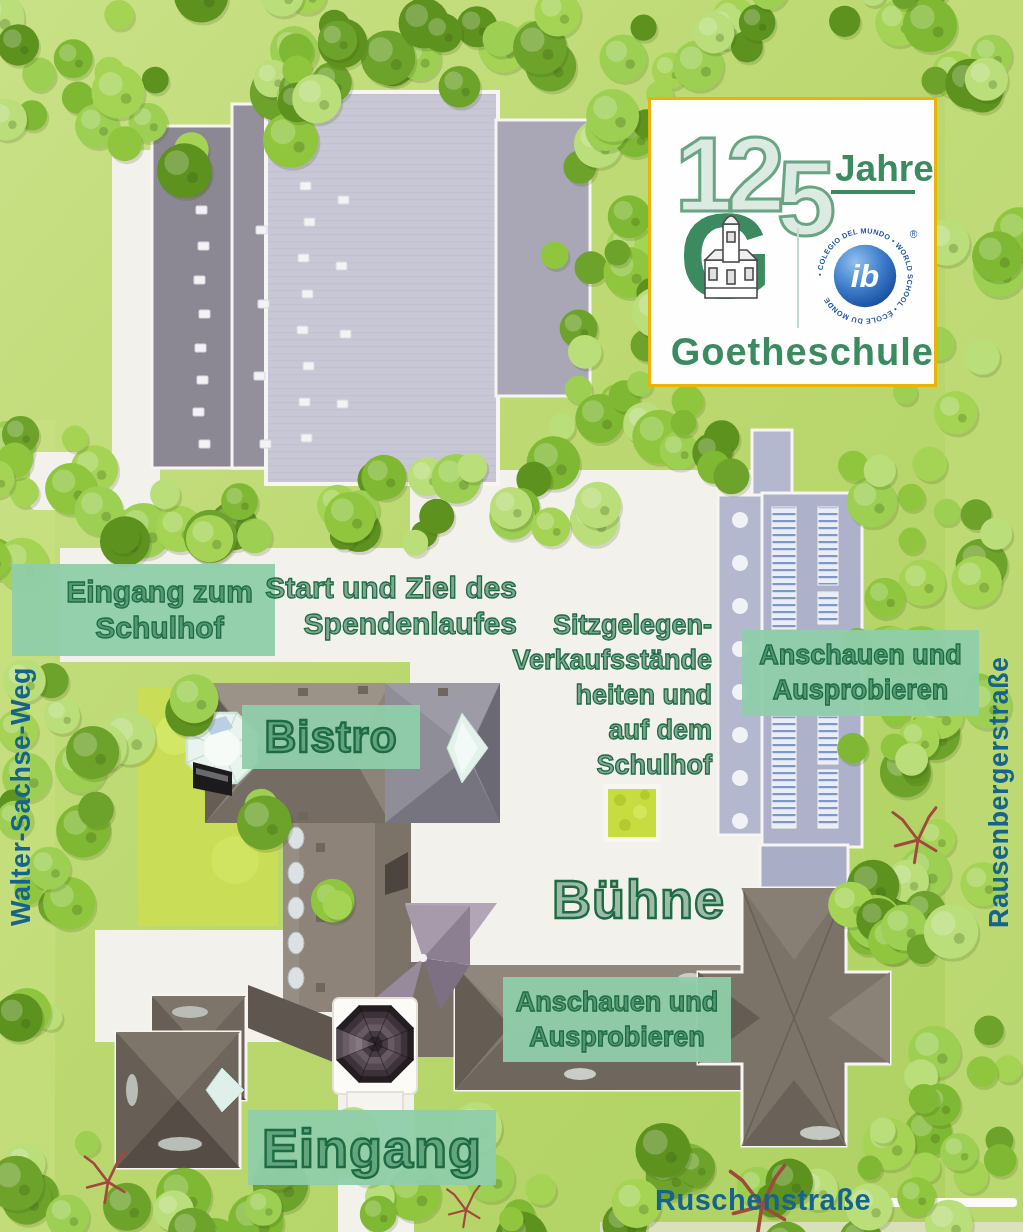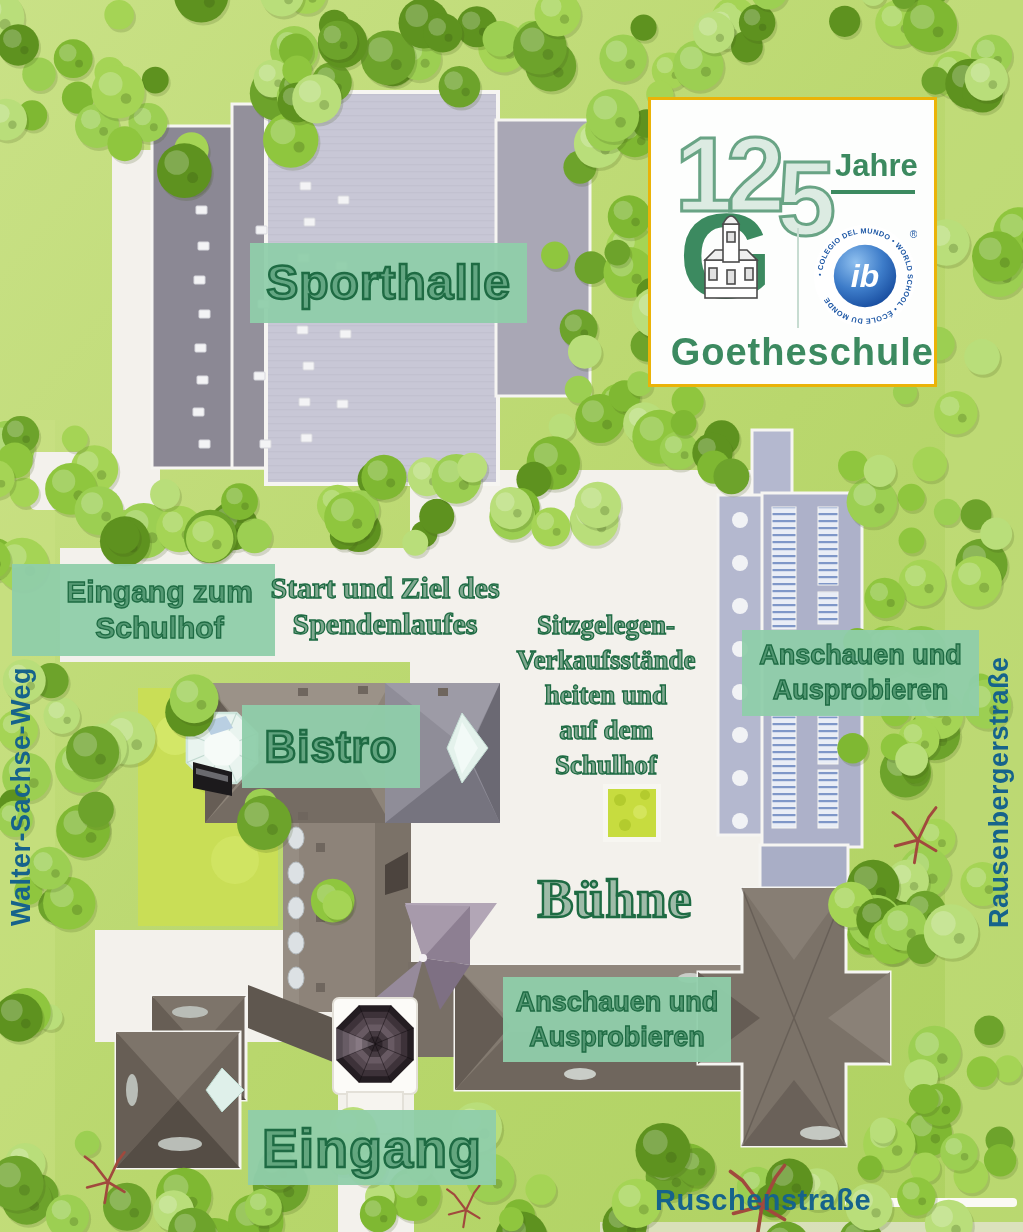--- a/index.html
+++ b/index.html
@@ -5,38 +5,38 @@
   html,body{margin:0;padding:0;background:#ffffff;}
   #stage{
     position:relative;width:1023px;height:1232px;overflow:hidden;
     font-family:"Liberation Sans",sans-serif;
     --grass:#bcd96f;--courtyard:#f3f1ec;--label-box:rgba(143,206,170,.95);
     --label-text:#1e6b43;--street:#16638b;--logo-green:#3c8a60;--ib-blue:#1d57a5;
   }
   #mapsvg{position:absolute;left:0;top:0;}
   .box-label{position:absolute;background:var(--label-box);display:flex;flex-direction:column;
     align-items:center;justify-content:center;text-align:center;}
-  .free-label{position:absolute;text-align:center;font-weight:700;font-family:Liberation Serif, serif;}
+  .free-label{position:absolute;text-align:right;font-weight:700;}
   .hollow{font-weight:700;color:rgba(31,107,67,.40);-webkit-text-stroke:2.4px var(--label-text);letter-spacing:1px;}
   .hollow-sm{font-weight:700;color:rgba(31,107,67,.55);-webkit-text-stroke:1.3px var(--label-text);}
   .t48{font-size:48px;line-height:1;}
   .t46{font-size:54px;line-height:1;}
   .t44{font-size:44px;line-height:1;}
   .t52{font-size:54px;line-height:1;}
   .t30{font-size:30px;line-height:36px;}
   .t27{font-size:27px;line-height:35px;}
   .street{position:absolute;font-weight:700;color:var(--street);font-size:27px;letter-spacing:.5px;}
   .street-v{writing-mode:vertical-rl;transform:rotate(180deg);display:flex;align-items:center;justify-content:center;}
   
   #badge{position:absolute;left:648px;top:97px;width:289px;height:290px;background:#fdfefd;
     border:3px solid #eab308;box-sizing:border-box;}
   #badge .b125{position:absolute;left:24px;top:14px;font-size:106px;font-weight:700;letter-spacing:-8px;
     color:#dcebe2;-webkit-text-stroke:3px #69a485;}
   #badge .b125 .drop{position:relative;top:24px;}
-  #badge .bjahre{position:absolute;left:184px;top:48px;font-size:31px;font-weight:700;color:var(--logo-green);}
+  #badge .bjahre{position:absolute;left:184px;top:48px;font-size:37px;font-weight:700;color:var(--logo-green);}
   #badge .bline{position:absolute;left:180px;top:90px;width:84px;height:4px;background:var(--logo-green);}
   #badge .bg{position:absolute;left:28px;top:96px;font-size:120px;font-weight:700;color:var(--logo-green);line-height:1;}
   #badge .bhouse{position:absolute;left:52px;top:112px;}
   #badge .bdiv{position:absolute;left:146px;top:128px;width:2px;height:100px;background:#c7dcd1;}
   #badge .bib{position:absolute;left:162px;top:124px;width:104px;height:104px;}
   #badge .bname{position:absolute;left:0;right:0;bottom:10px;text-align:right;font-size:38px;
     font-weight:700;color:var(--logo-green);letter-spacing:1px;}
 </style>
 </head>
 <body>
@@ -1231,23 +1231,20 @@
         <circle cx="484.5070943709463" cy="1133.6274881824852" r="5.026653739809991" fill="rgba(50,80,15,.25)"></circle>
       </g>
   <g id="twigs" stroke="#a1493d" stroke-width="2.4" fill="none" stroke-linecap="round">
         <path d="M0,0 l-13,-17 M0,0 l9,-19 M0,0 l-19,5 M0,0 l15,9 M0,0 l-3,19 M-13,-17 l-8,-6 M9,-19 l6,-8" transform="translate(108,1182) scale(1.1)"></path>
         <path d="M0,0 l-13,-17 M0,0 l9,-19 M0,0 l-19,5 M0,0 l15,9 M0,0 l-3,19 M-13,-17 l-8,-6 M9,-19 l6,-8" transform="translate(762,1206) scale(1.5)"></path>
         <path d="M0,0 l-13,-17 M0,0 l9,-19 M0,0 l-19,5 M0,0 l15,9 M0,0 l-3,19 M-13,-17 l-8,-6 M9,-19 l6,-8" transform="translate(918,840) scale(1.2)"></path>
         <path d="M0,0 l-13,-17 M0,0 l9,-19 M0,0 l-19,5 M0,0 l15,9 M0,0 l-3,19 M-13,-17 l-8,-6 M9,-19 l6,-8" transform="translate(466,1210) scale(0.9)"></path>
       </g>
 </svg>
 
-<div class="box-label" style="left:250px;top:243px;width:277px;height:80px;">
-  <div class="hollow t48">Sporthalle</div>
-</div>
 
 <div class="box-label" style="left:12px;top:564px;width:231px;height:92px;padding-left:32px;">
   <div class="hollow-sm t30">Eingang zum</div>
   <div class="hollow-sm t30">Schulhof</div>
 </div>
 
 <div class="free-label" style="left:253px;top:570px;width:264px;">
   <div class="hollow-sm t30">Start und Ziel des</div>
   <div class="hollow-sm t30">Spendenlaufes</div>
 </div>
@@ -1258,21 +1255,21 @@
   <div class="hollow-sm t27">heiten und</div>
   <div class="hollow-sm t27">auf dem</div>
   <div class="hollow-sm t27">Schulhof</div>
 </div>
 
 <div class="box-label" style="left:742px;top:630px;width:237px;height:86px;">
   <div class="hollow-sm t27">Anschauen und</div>
   <div class="hollow-sm t27">Ausprobieren</div>
 </div>
 
-<div class="box-label" style="left:242px;top:705px;width:178px;height:83px;">
+<div class="box-label" style="left:242px;top:705px;width:178px;height:64px;">
   <div class="hollow t44">Bistro</div>
 </div>
 
 <div class="free-label" style="left:505px;top:872px;width:220px;">
   <div class="hollow t52">Bühne</div>
 </div>
 
 <div class="box-label" style="left:503px;top:977px;width:228px;height:85px;">
   <div class="hollow-sm t27">Anschauen und</div>
   <div class="hollow-sm t27">Ausprobieren</div>

